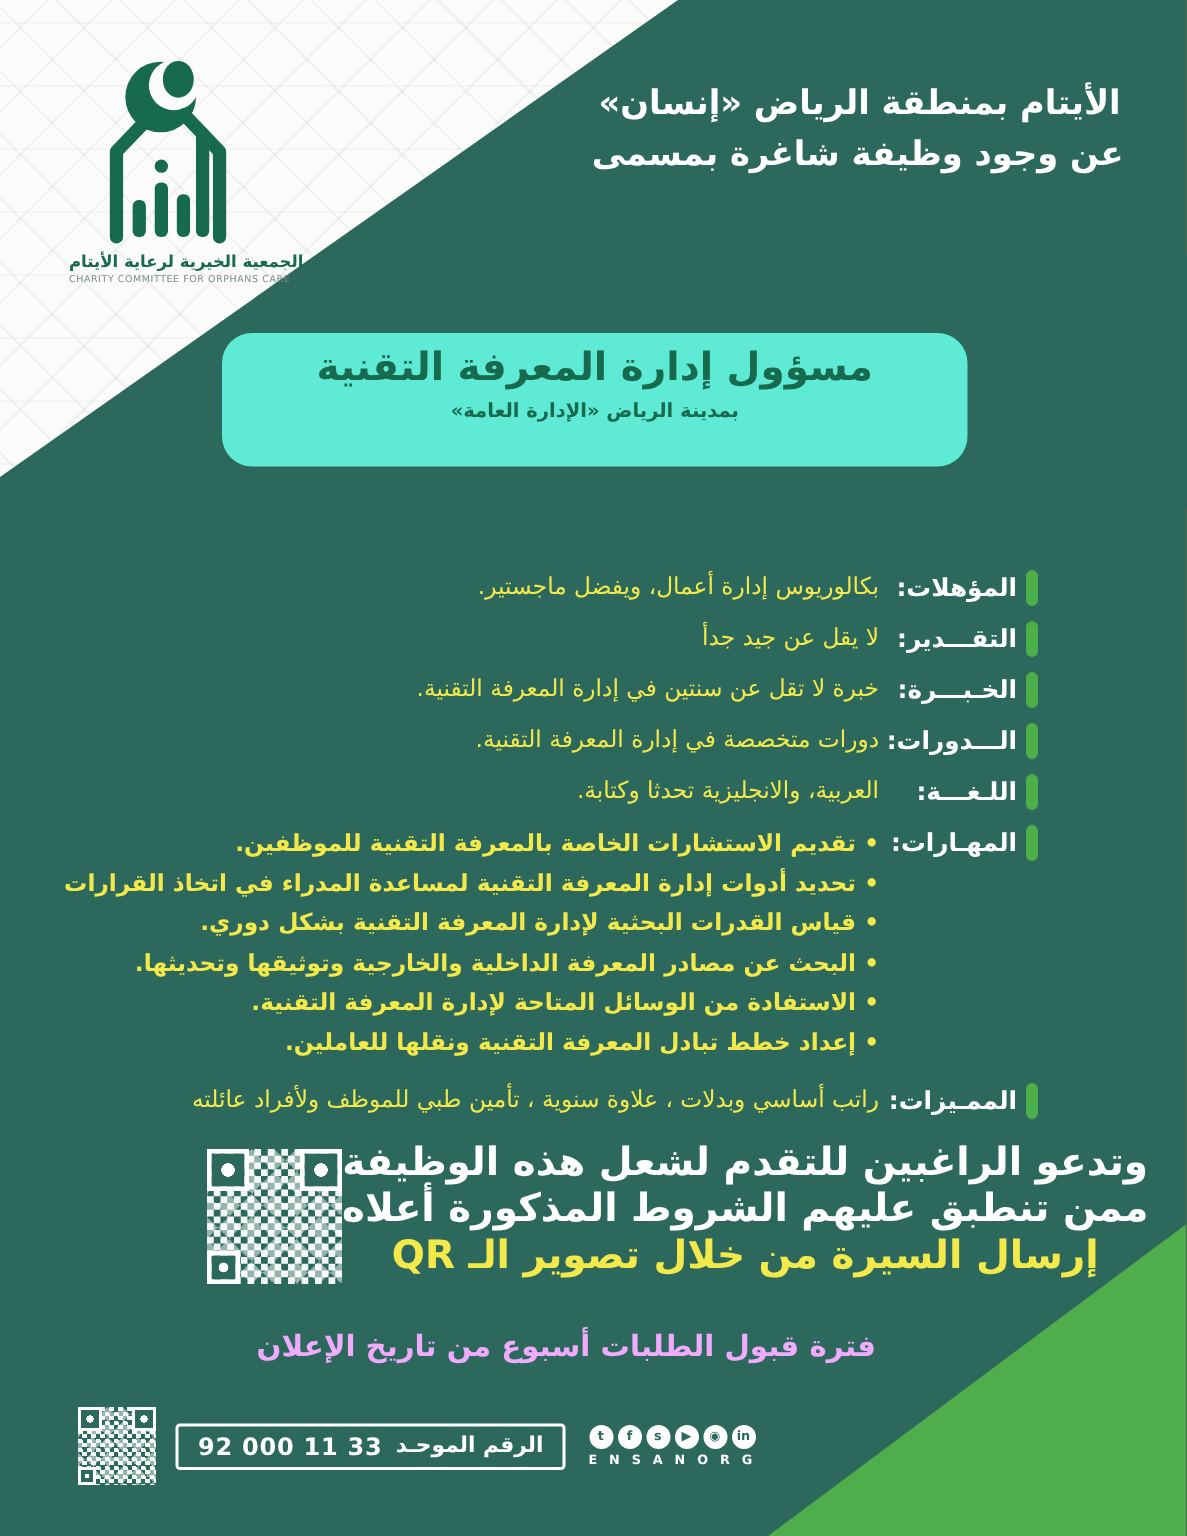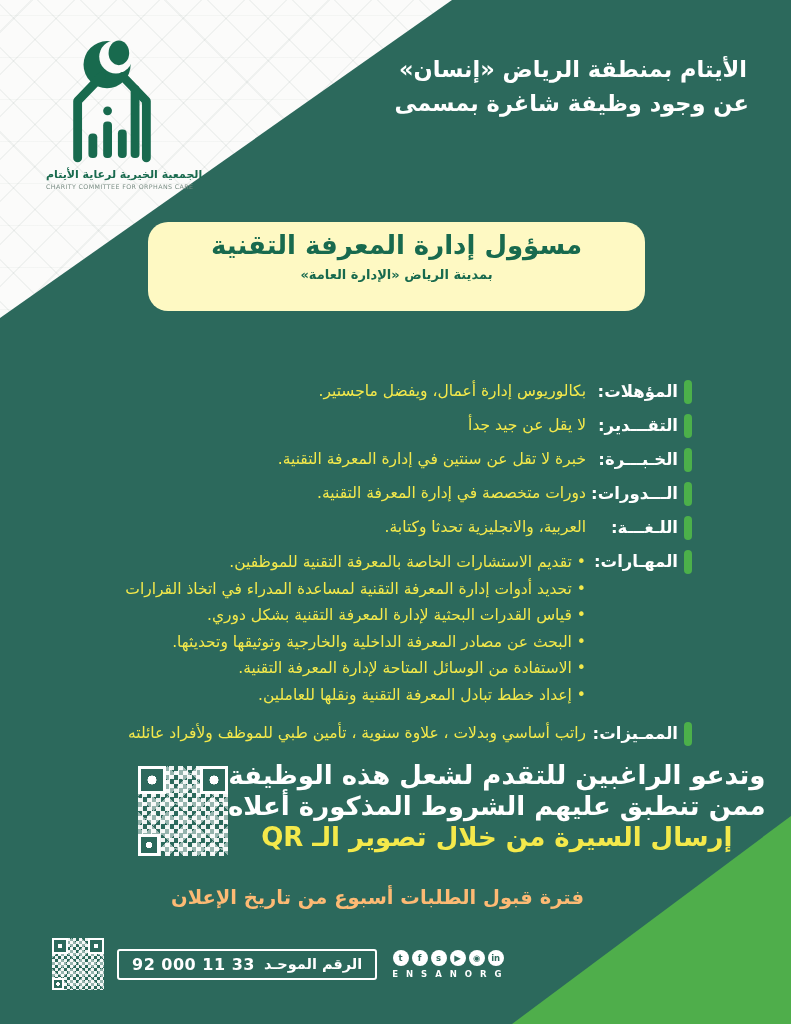--- a/index.html
+++ b/index.html
@@ -31,34 +31,34 @@
   
   .announce{
     position:absolute;top:52px;right:42px;width:352px;
     direction:rtl;text-align:center;color:#ffffff;font-weight:bold;
     font-size:22.5px;line-height:34px;
   }
   .announce div{white-space:nowrap;}
   
   .title-box{
     position:absolute;left:148px;top:222px;width:497px;height:89px;
-    background:#fef9c3;border-radius:20px;
+    background:#5eead4;border-radius:20px;
     display:flex;flex-direction:column;align-items:center;justify-content:center;
     direction:rtl;text-align:center;
   }
   .job-title{color:#186a4e;font-weight:bold;font-size:26px;line-height:30px;white-space:nowrap;margin:0;}
   .job-loc{color:#186a4e;font-weight:bold;font-size:13px;line-height:24px;white-space:nowrap;margin:3px 0 16px 0;}
   
   .reqs{position:absolute;top:379px;left:0;right:0;}
   .req-row{display:flex;direction:rtl;align-items:flex-start;padding-right:99px;margin-bottom:9px;}
   .pill{width:8px;height:24px;border-radius:4px;background:#4cb04a;margin-left:6px;flex:none;margin-top:1px;}
   .req-label{width:92px;flex:none;color:#ffffff;font-weight:bold;font-size:16.5px;line-height:25px;white-space:nowrap;}
   .req-value{color:#f4e94b;font-weight:normal;font-size:15.5px;line-height:25px;white-space:nowrap;}
   .skill-list{margin:0;padding:0;list-style:none;}
-  .skill-list li{color:#f4e94b;font-weight:normal;font-size:15.5px;line-height:26.5px;white-space:nowrap;}
+  .skill-list li{color:#f4e94b;font-weight:bold;font-size:15.5px;line-height:26.5px;white-space:nowrap;}
   .skill-list li::before{content:"• ";}
   .row-benefits{margin-top:13px;}
   
   .apply{position:absolute;top:760px;left:0;right:0;display:flex;direction:ltr;align-items:flex-start;padding:0 100px 0 138px;}
   .qr{position:relative;
     background-image:
       repeating-conic-gradient(rgba(255,255,255,.93) 0 25%, transparent 0 50%),
       repeating-conic-gradient(from 45deg, rgba(255,255,255,.5) 0 25%, transparent 0 50%);
   }
   .qr::before,.qr::after,.qr .f3{
@@ -70,21 +70,21 @@
   .qr .f3{position:absolute;bottom:0;left:0;}
   .qr-big{width:90px;height:90px;flex:none;margin-top:6px;background-size:9px 9px,15px 15px;}
   .qr-small{width:52px;height:52px;flex:none;background-size:6px 6px,10px 10px;}
   .qr-small::before,.qr-small::after,.qr-small .f3{border-width:2px;}
   .apply-text{flex:1;direction:rtl;text-align:center;color:#fff;font-weight:bold;font-size:26px;line-height:31px;}
   .apply-text div{white-space:nowrap;}
   .apply-yellow{color:#f4e94b;}
   
   .deadline{
     position:absolute;top:886px;left:0;right:36px;direction:rtl;text-align:center;
-    color:#fdba74;font-weight:bold;font-size:19.5px;white-space:nowrap;
+    color:#f0abfc;font-weight:bold;font-size:19.5px;white-space:nowrap;
   }
   
   .footer{position:absolute;top:938px;left:0;right:0;display:flex;direction:ltr;align-items:center;padding-left:52px;gap:13px;}
   .phone-box{
     border:2px solid #ffffff;border-radius:3px;height:31px;padding:0 13px;
     display:flex;direction:rtl;align-items:center;gap:9px;color:#ffffff;font-weight:bold;
   }
   .phone-label{font-size:14.5px;white-space:nowrap;}
   .phone-num{font-size:16px;direction:ltr;unicode-bidi:isolate;white-space:nowrap;letter-spacing:.5px;}
   .social{display:flex;flex-direction:column;align-items:center;gap:3px;margin-left:2px;}

